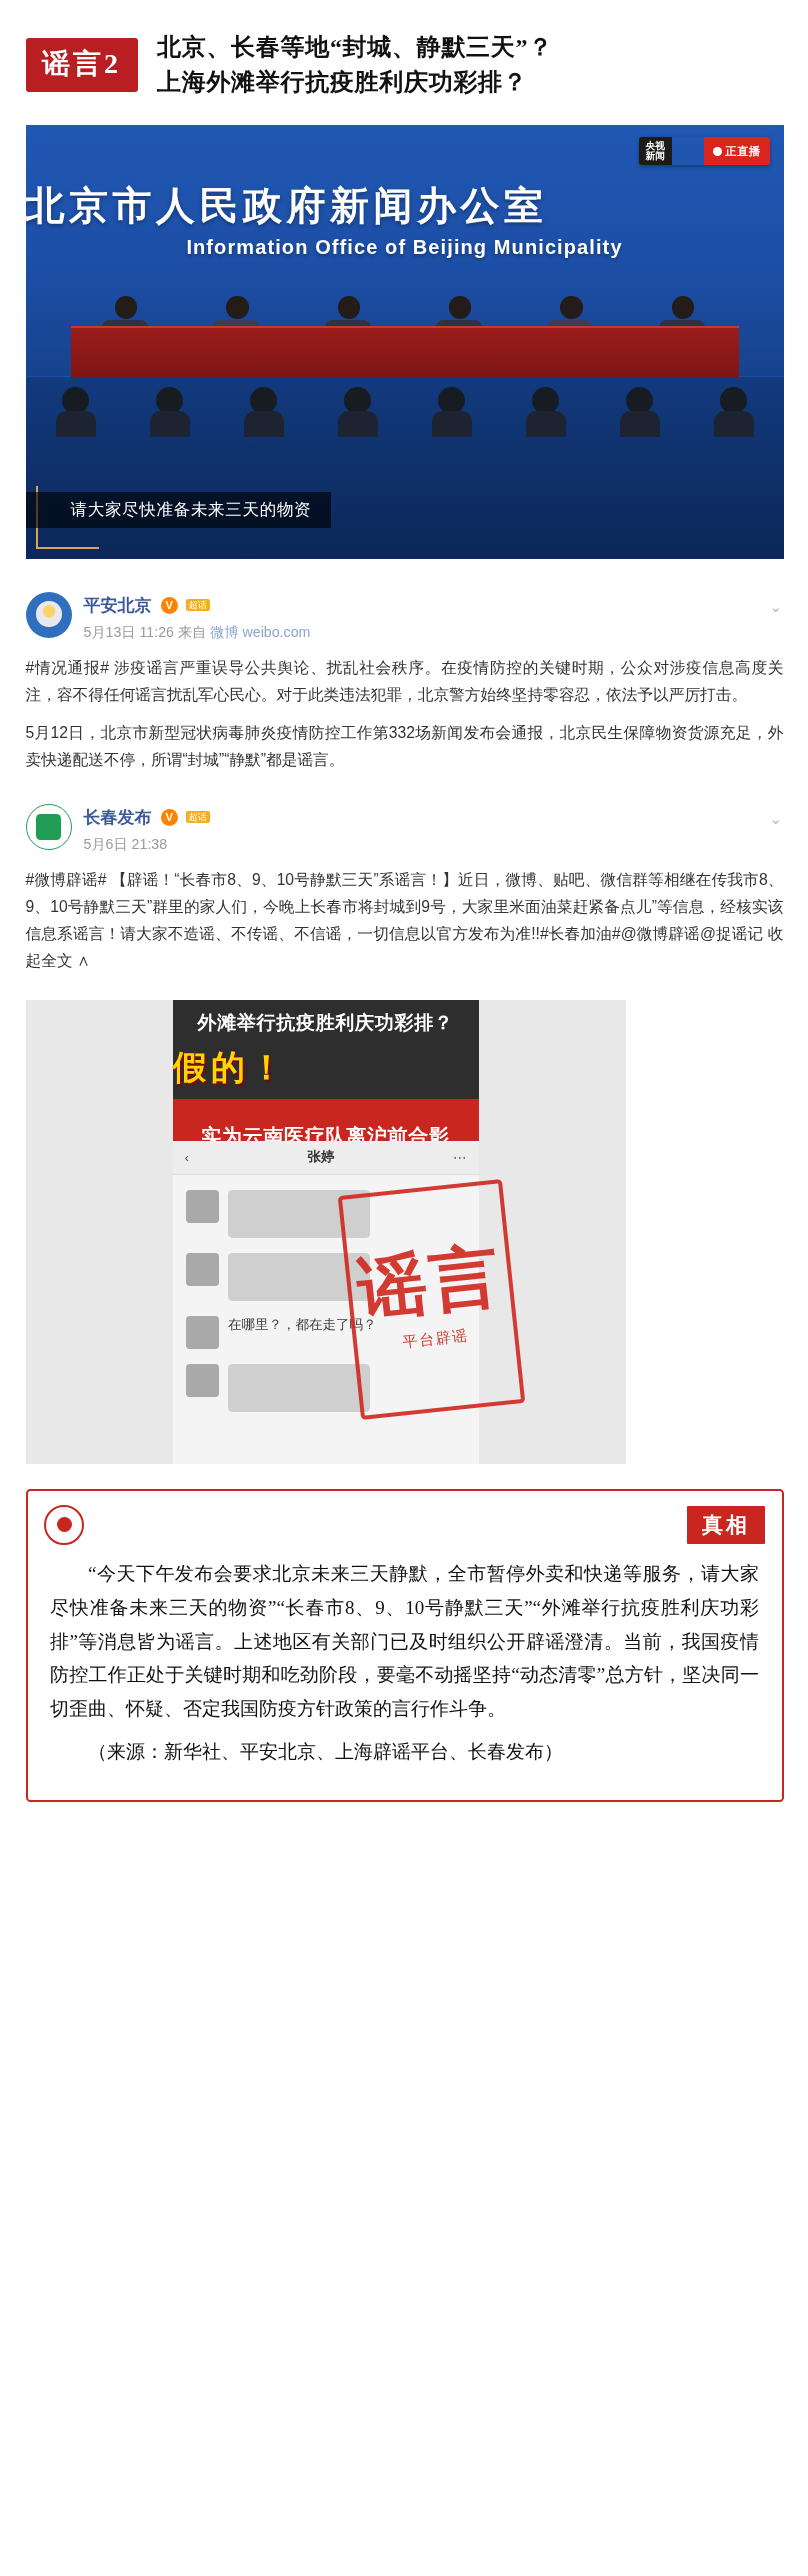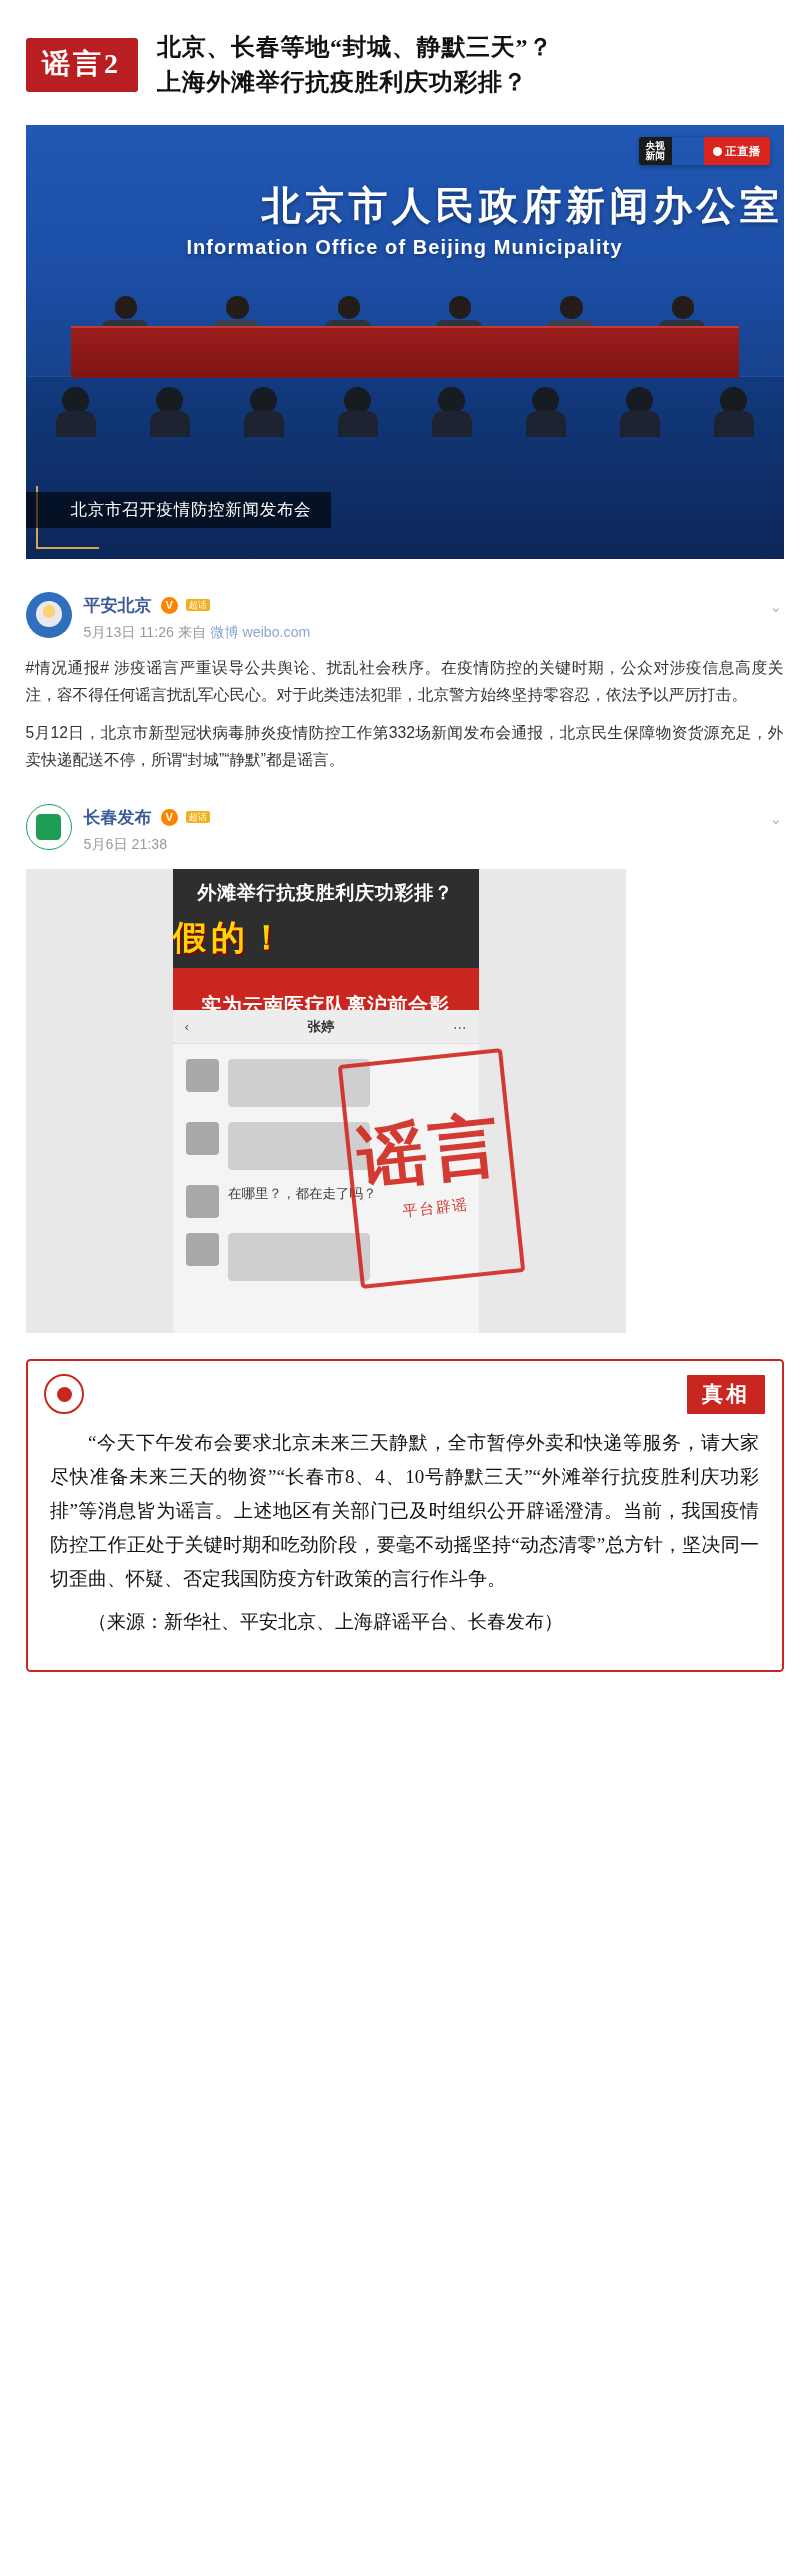--- a/index.html
+++ b/index.html
@@ -47,22 +47,22 @@
     margin: 0 25.5px;
     background: linear-gradient(#1b4ea8, #1b4ea8 58%, #153a80 58%, #0e2a5e 100%);
     overflow: hidden;
   }
   .hero-top {
     position: absolute; left: 0; top: 0; right: 0; height: 251px;
     background: linear-gradient(#2158b4 0%, #1c4ea5 60%, #17428d 100%);
   }
   .hero-cn {
     position: absolute;
-    top: 54px; left: 0; right: 0;
-    text-align: right;
+    top: 54px; left: 0; right: 14px;
+    text-align: left;
     color: #fff;
     font-family: "Liberation Serif", serif;
     font-size: 39px;
     font-weight: bold;
     letter-spacing: 4.5px;
     text-shadow: 0 1.5px 4.5px rgba(0,0,0,.35);
   }
   .hero-en {
     position: absolute;
     top: 111px; left: 0; right: 0;
@@ -336,21 +336,21 @@
       <div class="aud">
           <div class="h"></div>
           <div class="b"></div>
         </div>
       <div class="aud">
           <div class="h"></div>
           <div class="b"></div>
         </div>
     </div>
     <div class="hero-corner"></div>
-    <div class="hero-caption">北京市召开疫情防控新闻发布会</div>
+    <div class="hero-caption">请大家尽快准备未来三天的物资</div>
   </div>
 
   <div class="posts">
 
     <div class="post">
       <div class="chevron">⌄</div>
       <div class="post-head">
         <div class="avatar police"></div>
         <div class="name-col">
           <span class="pname">平安北京</span>
@@ -375,20 +375,23 @@
         <div class="avatar green"></div>
         <div class="name-col">
           <span class="pname">长春发布</span>
           <span class="vbadge">V</span>
           <span class="lvbadge">超话</span>
           <div class="meta">
             <span>5月6日 21:38</span>
           </div>
         </div>
       </div>
+      <div class="body-text">
+        <p>#微博辟谣# 【辟谣！“长春市8、9、10号静默三天”系谣言！】近日，微博、贴吧、微信群等相继在传我市8、9、10号静默三天”群里的家人们，今晚上长春市将封城到9号，大家里米面油菜赶紧备点儿”等信息，经核实该信息系谣言！请大家不造谣、不传谣、不信谣，一切信息以官方发布为准!!#长春加油#@微博辟谣@捉谣记 收起全文 ∧</p>
+      </div>
     </div>
   </div>
 
   <div class="poster-wrap">
     <div class="poster">
       <div class="poster-inner">
         <div class="p-head">外滩举行抗疫胜利庆功彩排？</div>
         <div class="p-fake"><span>假的！</span></div>
         <div class="p-sub">实为云南医疗队离沪前合影</div>
         <div class="p-screen">
@@ -421,19 +424,19 @@
       </div>
     </div>
   </div>
 
   <div class="truth">
     <div class="truth-head">
       <div class="truth-logo"></div>
       <div class="truth-label">真相</div>
     </div>
     <div class="truth-body">
-      <p>“今天下午发布会要求北京未来三天静默，全市暂停外卖和快递等服务，请大家尽快准备未来三天的物资”“长春市8、4、10号静默三天”“外滩举行抗疫胜利庆功彩排”等消息皆为谣言。上述地区有关部门已及时组织公开辟谣澄清。当前，我国疫情防控工作正处于关键时期和吃劲阶段，要毫不动摇坚持“动态清零”总方针，坚决同一切歪曲、怀疑、否定我国防疫方针政策的言行作斗争。</p>
+      <p>“今天下午发布会要求北京未来三天静默，全市暂停外卖和快递等服务，请大家尽快准备未来三天的物资”“长春市8、9、10号静默三天”“外滩举行抗疫胜利庆功彩排”等消息皆为谣言。上述地区有关部门已及时组织公开辟谣澄清。当前，我国疫情防控工作正处于关键时期和吃劲阶段，要毫不动摇坚持“动态清零”总方针，坚决同一切歪曲、怀疑、否定我国防疫方针政策的言行作斗争。</p>
       <p class="truth-src">（来源：新华社、平安北京、上海辟谣平台、长春发布）</p>
     </div>
   </div>
 
 </div>
 
 
 </body></html>

